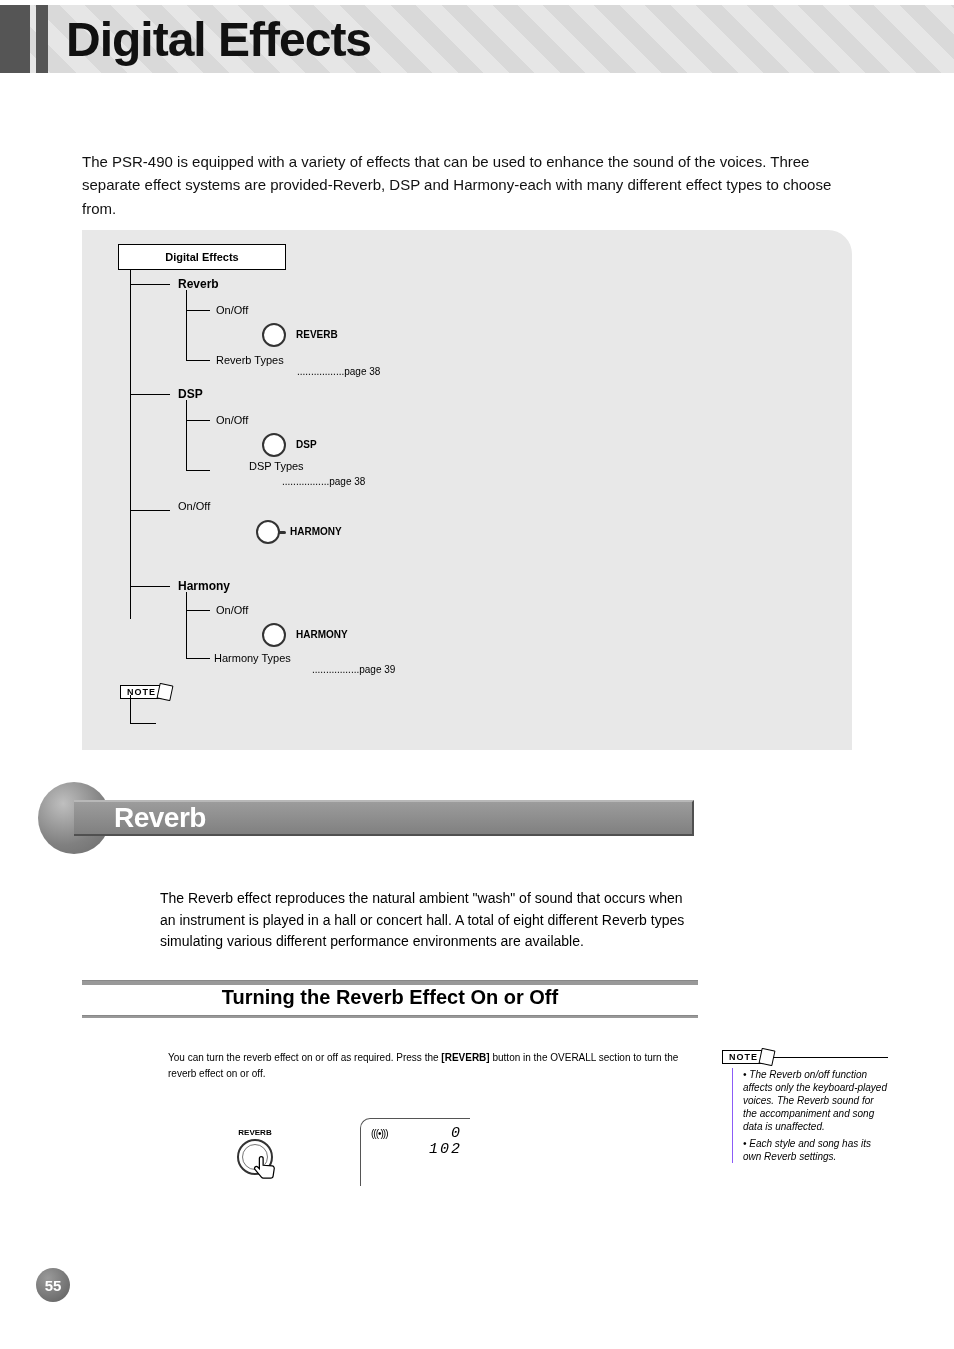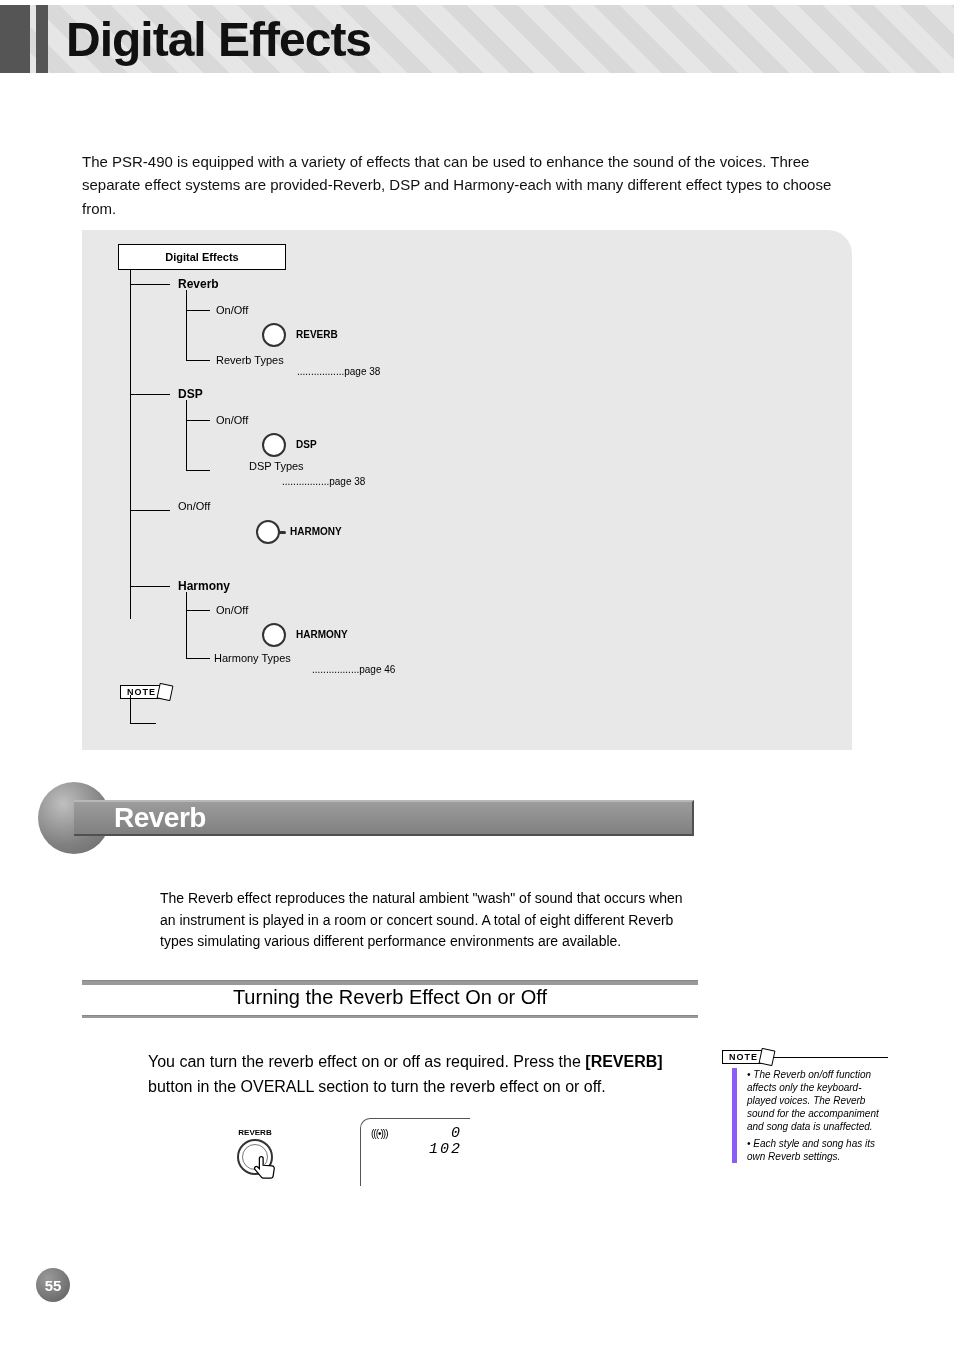--- a/index.html
+++ b/index.html
@@ -277,30 +277,30 @@
   .subhead-wrap .rule.thin {
     height: 2px;
     margin-top: 30px;
   }
   .subhead-wrap .text {
     position: absolute;
     top: 6px;
     width: 100%;
     text-align: center;
     font-family: "Arial Black", Arial, sans-serif;
-    font-weight: 400;
+    font-weight: 700;
     font-size: 20px;
   }
 
   .subdesc {
     position: absolute;
-    left: 148px;
+    left: 168px;
     top: 1050px;
     width: 536px;
-    font-size: 16px;
+    font-size: 10px;
     line-height: 1.55;
   }
   .subdesc b {
     font-weight: bold;
   }
 
   
   .illus-row {
     position: absolute;
     left: 210px;
@@ -395,21 +395,21 @@
     margin-bottom: 4px;
     margin-left: 8px;
   }
   .side-note .tagline .hr {
     flex: 1;
     height: 1px;
     background: #000;
     margin-left: 8px;
   }
   .side-note .body {
-    border-left: 5px solid #8b5cf6;
+    border-left: 1px solid #8b5cf6;
     margin-left: 18px;
     padding-left: 10px;
     font-size: 10px;
     line-height: 1.3;
     font-style: italic;
   }
 
   
   .page-num {
     position: absolute;
@@ -487,37 +487,37 @@
   <div class="tree-h" style="left:48px; top:356px; width:40px;"></div>
   <div class="node-label-major" style="left:96px; top:349px;">Harmony</div>
   <div class="tree-v-stub" style="left:104px; top:362px; height:66px;"></div>
   <div class="tree-h" style="left:104px; top:380px; width:24px;"></div>
   <div class="node-label-sub" style="left:134px; top:374px;">On/Off</div>
   <div class="sw-line" style="left:176px; top:393px;">
     <span class="sw-ring"></span><span class="sw">HARMONY</span>
   </div>
   <div class="tree-h" style="left:104px; top:428px; width:24px;"></div>
   <div class="node-label-sub" style="left:132px; top:422px;">Harmony Types</div>
-  <div class="pgref" style="left:230px; top:422px;">.................<span>page 46</span></div>
+  <div class="pgref" style="left:230px; top:422px;">.................<span>page 39</span></div>
 
   <div class="note-tag-wrap">
     <span class="note-tag">NOTE</span>
   </div>
   <div class="note-line"></div>
   <div class="note-h"></div>
 </div>
 
 <div class="section-pill-wrap">
   <div class="circle"></div>
   <div class="bar">
     <span class="label">Reverb</span>
   </div>
 </div>
 
-<div class="section-desc">The Reverb effect reproduces the natural ambient "wash" of sound that occurs when an instrument is played in a room or concert sound. A total of eight different Reverb types simulating various different performance environments are available.</div>
+<div class="section-desc">The Reverb effect reproduces the natural ambient "wash" of sound that occurs when an instrument is played in a hall or concert hall. A total of eight different Reverb types simulating various different performance environments are available.</div>
 
 <div class="subhead-wrap">
   <div class="rule"></div>
   <div class="text">Turning the Reverb Effect On or Off</div>
   <div class="rule thin"></div>
 </div>
 
 <div class="subdesc">
   <span>You can turn the reverb effect on or off as required. Press the </span><b>[REVERB]</b><span> button in the OVERALL section to turn the reverb effect on or off.</span>
 </div>

